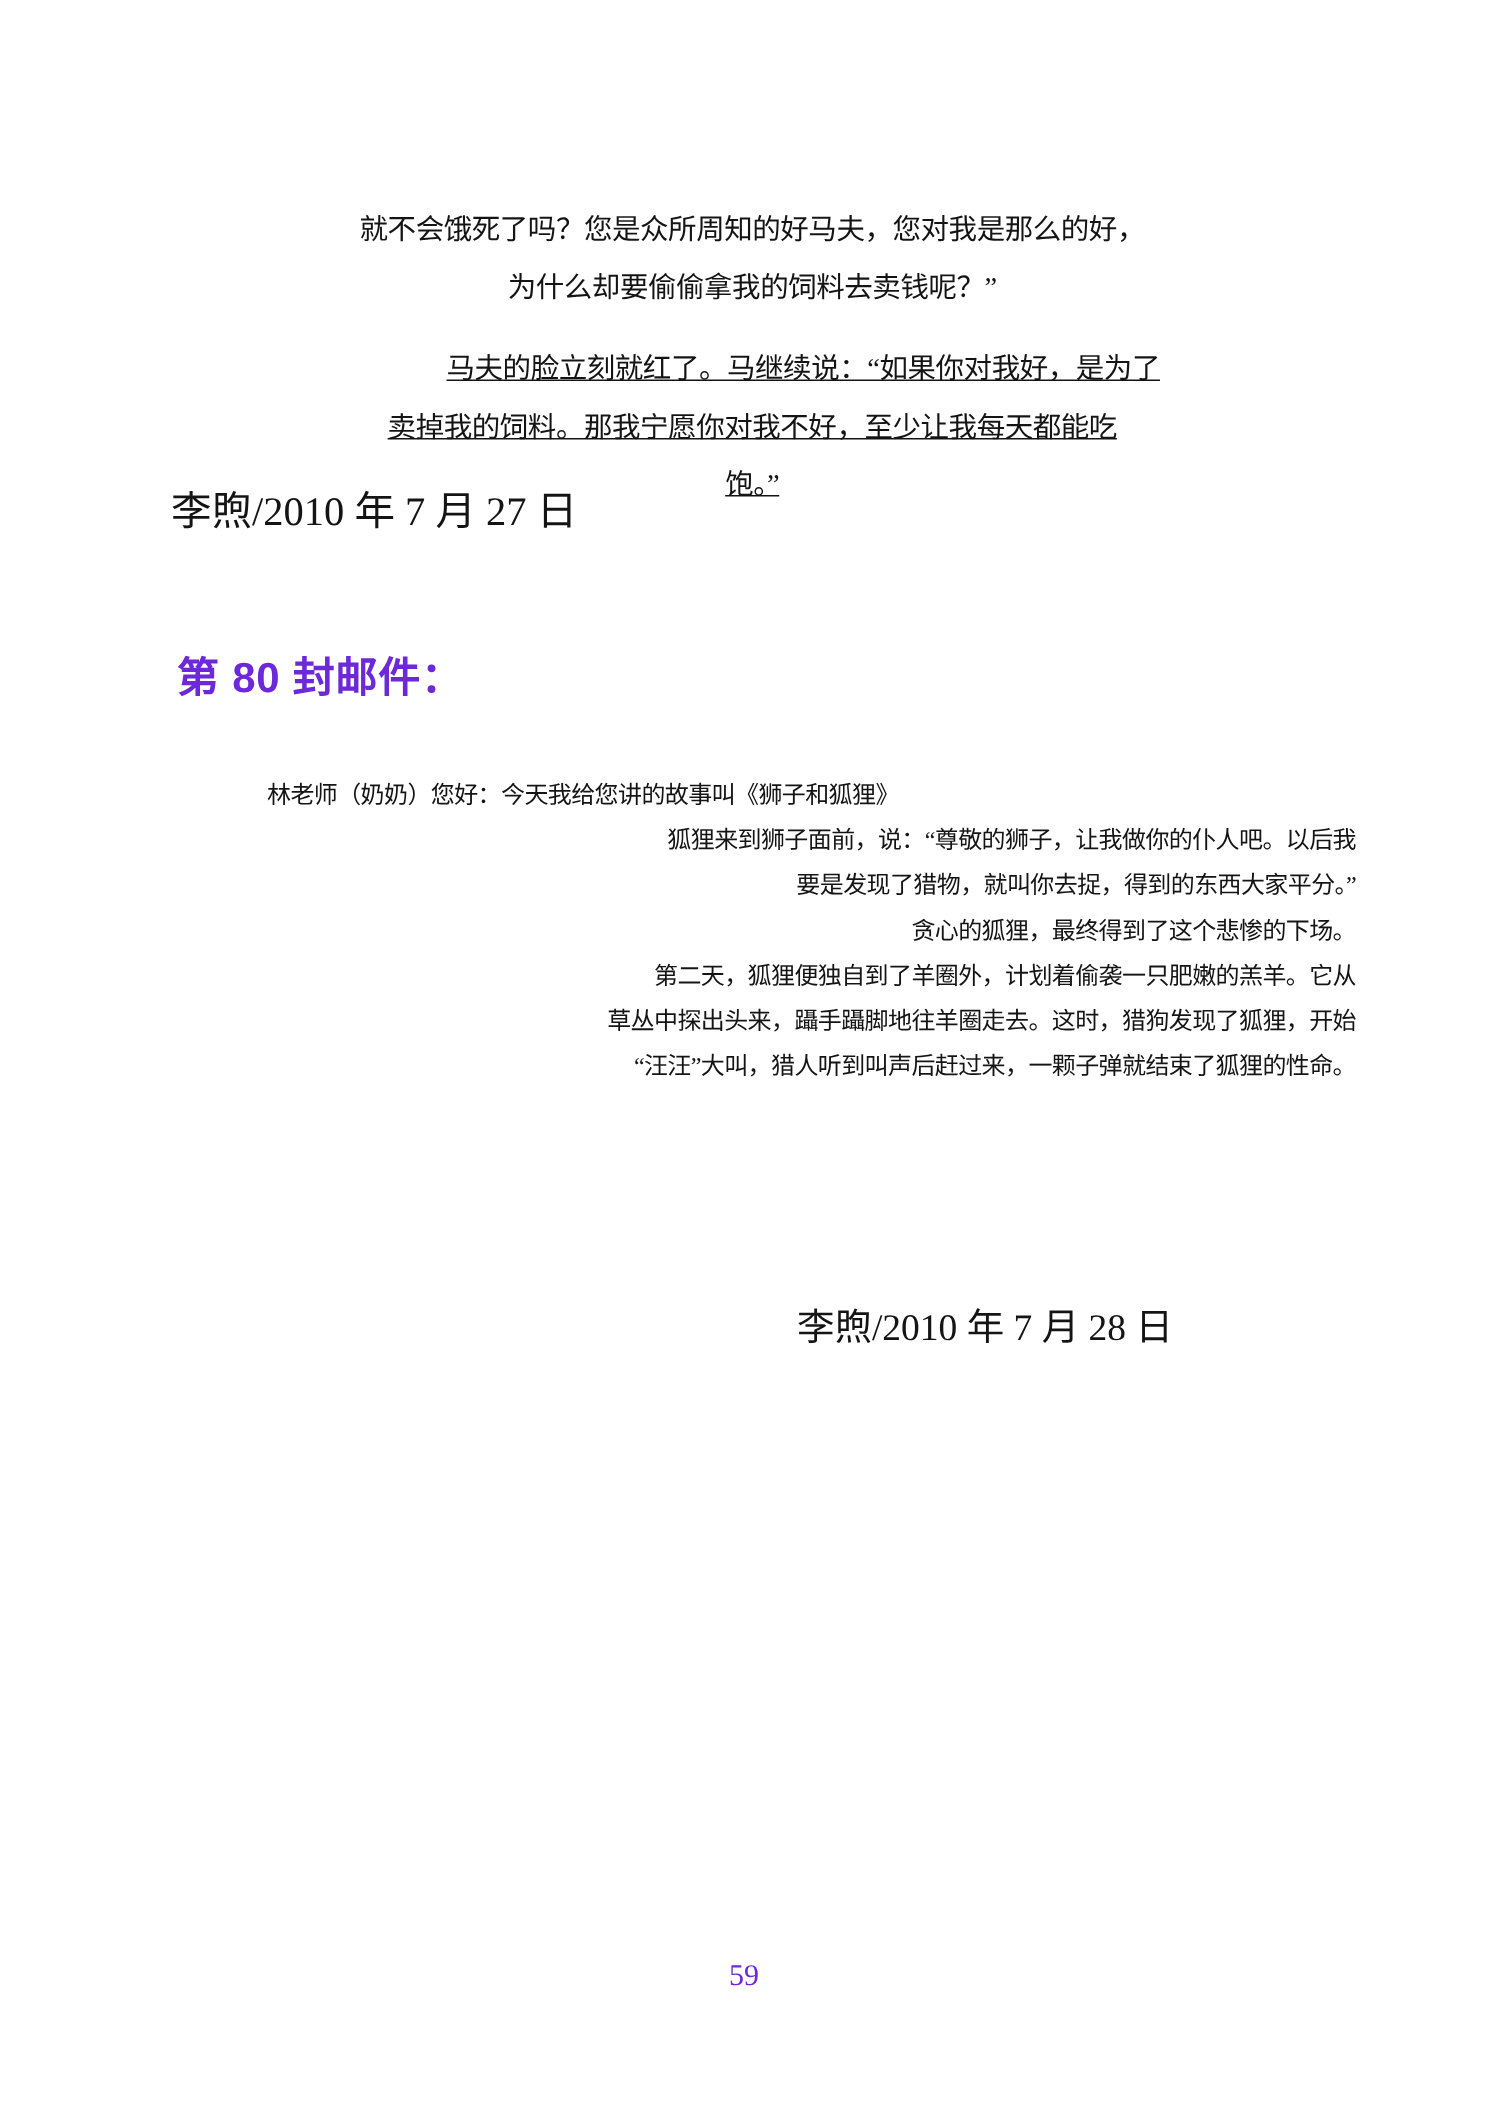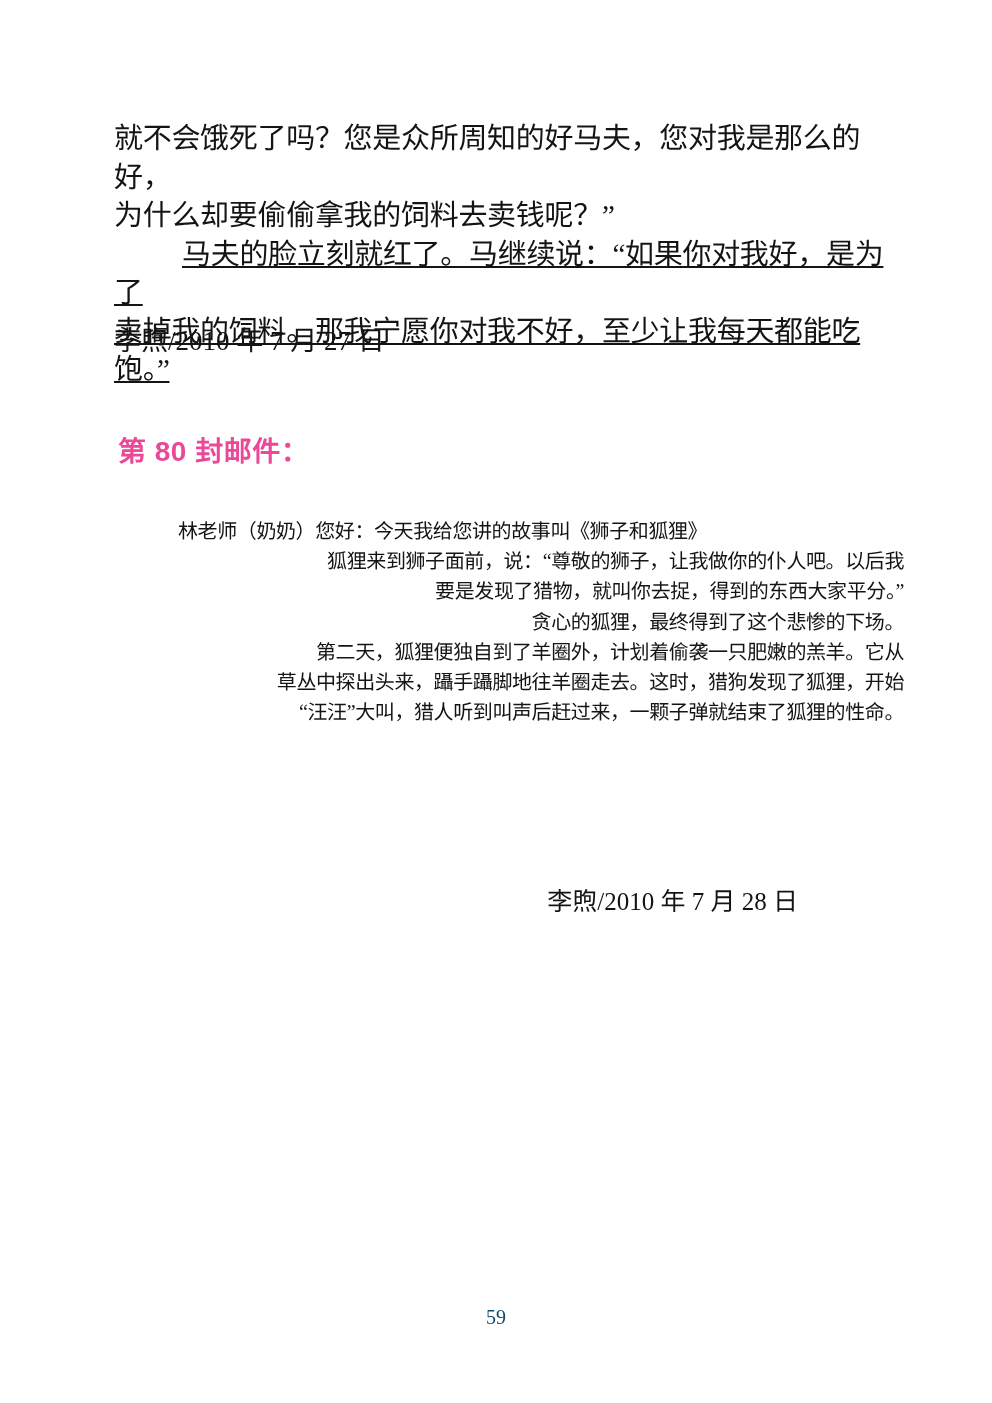--- a/index.html
+++ b/index.html
@@ -17,26 +17,27 @@
     color: #141414;
   }
   
   .sec-top {
     position: absolute;
     left: 114px;
     top: 119px;
     width: 775px;
   }
   .sec-top p {
-    margin: 0;
-    font-size: 29px;
+    margin: 16px;
+    font-size: 19px;
     line-height: 38.5px;
     letter-spacing: -0.3px;
     white-space: pre-line;
     text-indent: 0;
+    text-align: center;
   }
   .sec-top p.indent { text-indent: 68px; text-decoration: underline; }
 
   .sig-1 {
     position: absolute;
     left: 114px;
     top: 322px;
     width: 762px;
     box-sizing: border-box;
     padding-right: 83px;
@@ -49,66 +50,66 @@
   
   .heading-80 {
     position: absolute;
     left: 118px;
     top: 432px;
     margin: 0;
     font-family: "Liberation Sans", "DejaVu Sans", sans-serif;
     font-size: 28px;
     font-weight: bold;
     line-height: 40px;
-    color: #ec4899;
+    color: #6d28d9;
     letter-spacing: 0.5px;
   }
 
   
   .sec-story {
     position: absolute;
     left: 114px;
     top: 516px;
     width: 790px;
   }
   .sec-story p {
     margin: 0;
-    font-size: 20px;
+    font-size: 16px;
     line-height: 30.2px;
     letter-spacing: -0.4px;
     white-space: pre-line;
     text-indent: 0;
   }
   .sec-story p.indent { text-indent: 54px; text-align: right; }
   .sec-story p.indent-wide { text-indent: 64px; }
 
   .sig-2 {
     position: absolute;
     left: 114px;
     top: 870px;
     width: 762px;
     box-sizing: border-box;
     padding-right: 94px;
-    margin: 16px;
+    margin: 0;
     font-size: 25px;
     line-height: 31px;
     text-align: right;
   }
 
   
   .page-num {
     position: absolute;
     left: 0;
     top: 1306px;
     width: 100%;
     margin: 0;
     text-align: center;
     font-size: 20px;
     line-height: 22px;
-    color: #0c4a6e;
+    color: #6d28d9;
   }
 </style>
 </head>
 <body>
 
 <div class="page">
 
   <div class="sec-top">
     <p>就不会饿死了吗？您是众所周知的好马夫，您对我是那么的好，
 为什么却要偷偷拿我的饲料去卖钱呢？”</p>

